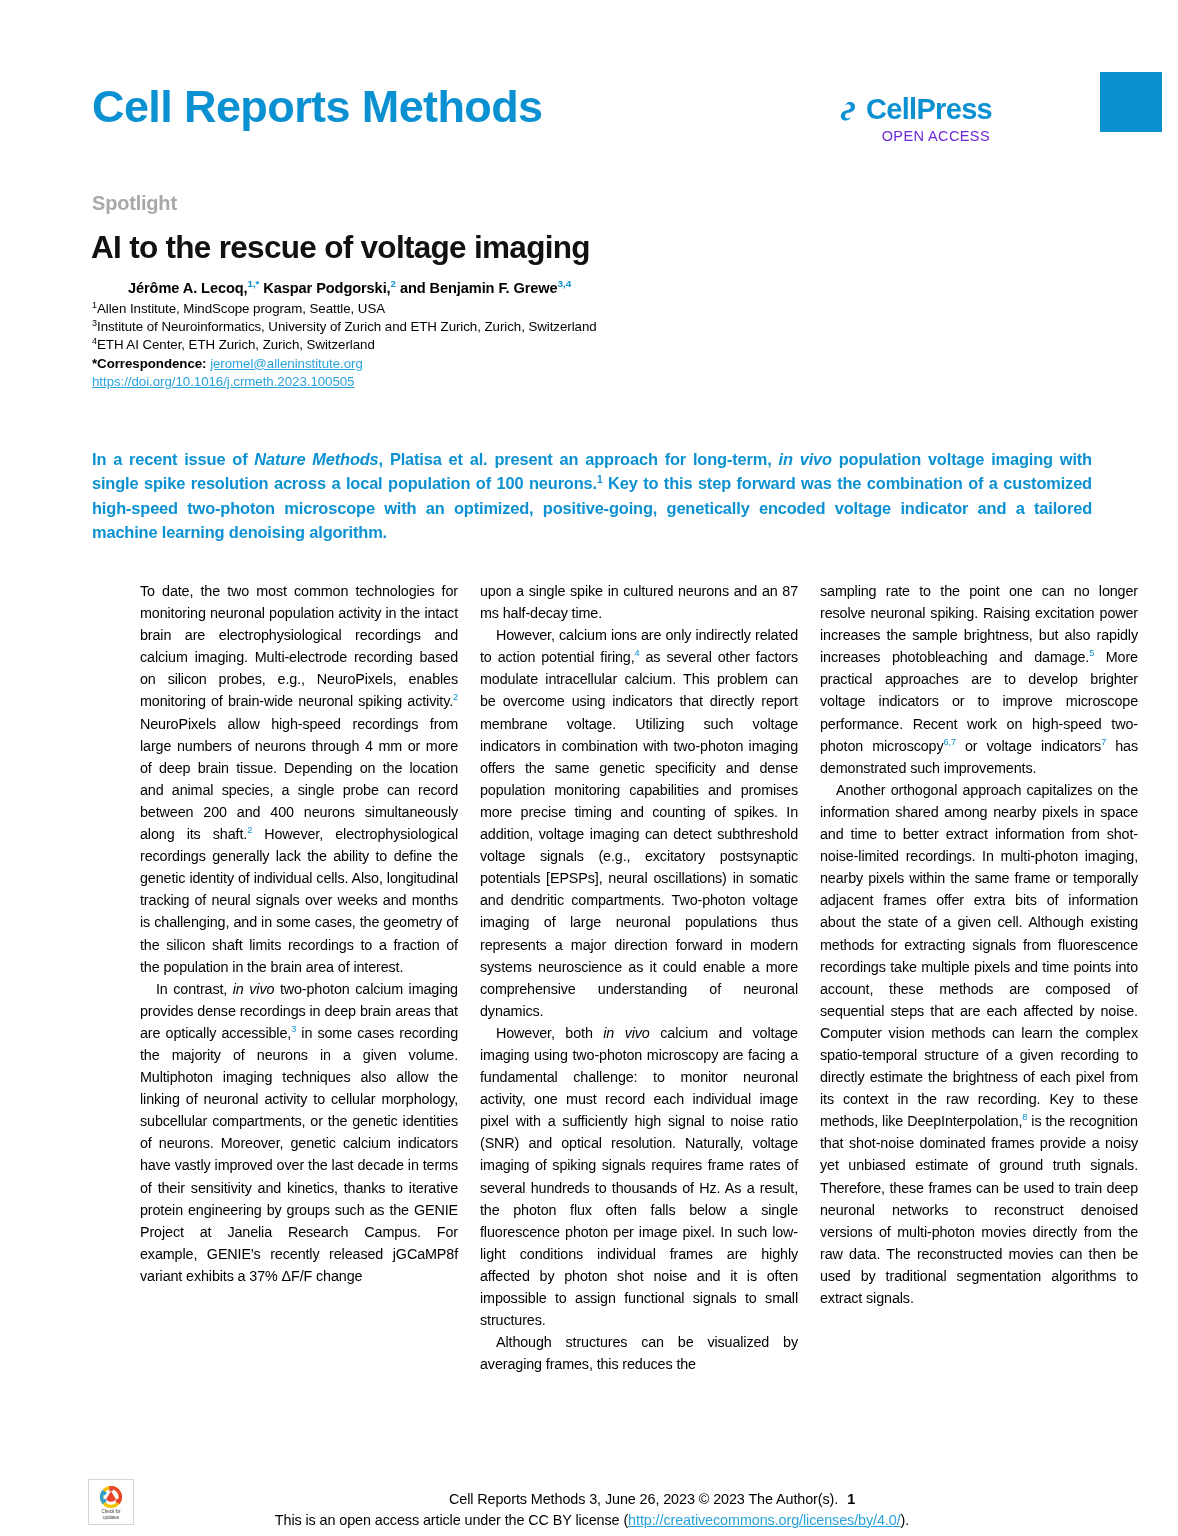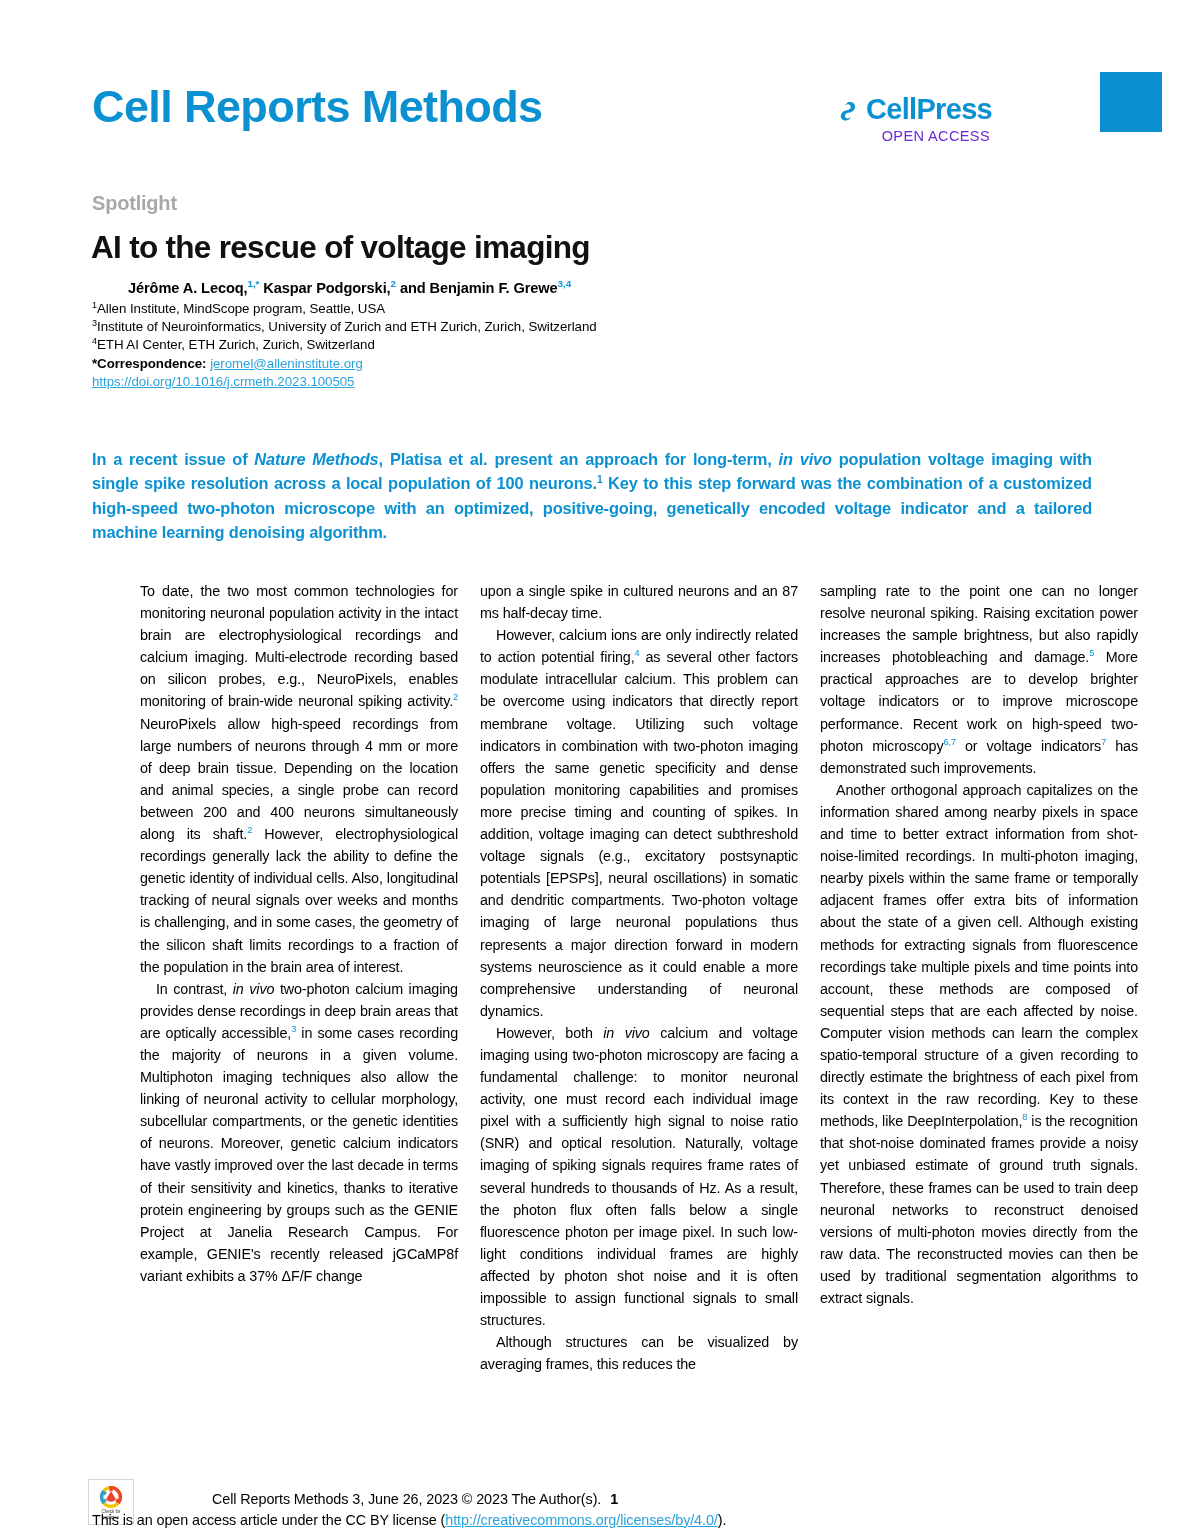--- a/index.html
+++ b/index.html
@@ -196,21 +196,21 @@
     color: #3a3a3a;
     text-align: center;
     margin-top: 1px;
     letter-spacing: -0.05px;
   }
   .footer-lines {
     position: absolute;
     left: 92px;
     top: 1489px;
     width: 1000px;
-    text-align: left;
+    text-align: center;
     font-size: 14.4px;
     line-height: 20.5px;
     color: #000;
     letter-spacing: -0.1px;
   }
   .footer-lines .pageno {
     font-weight: bold;
     margin-left: 9px;
   }
   .footer-lines .l1 { padding-left: 120px; }

